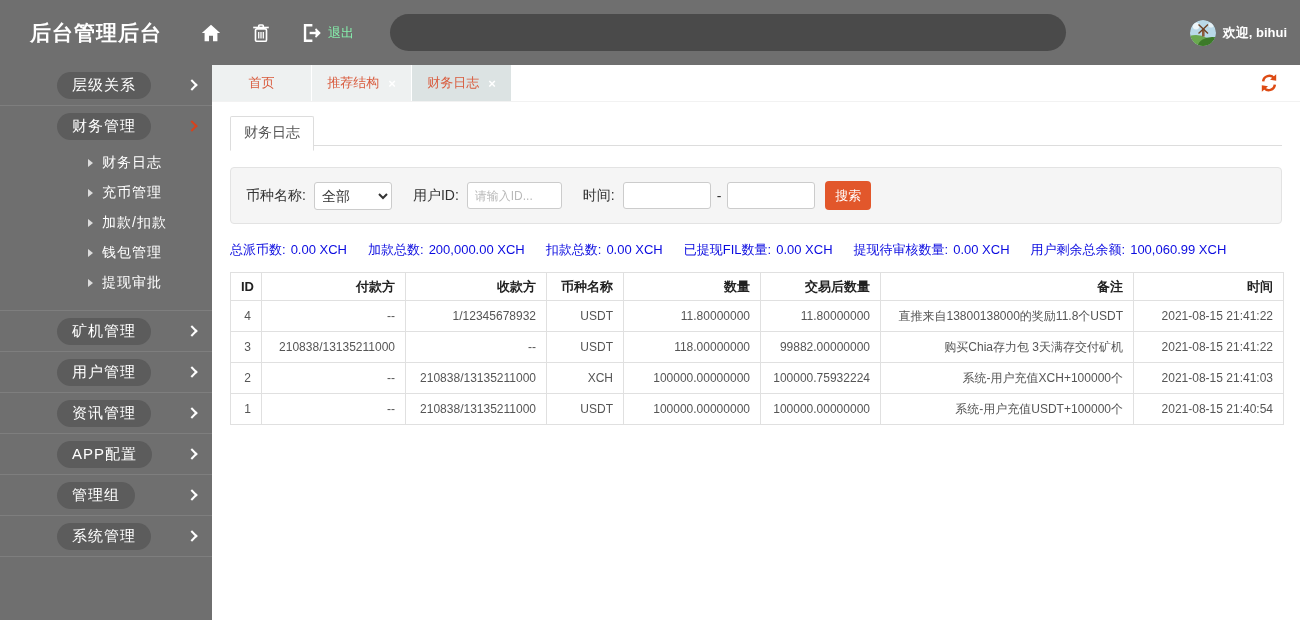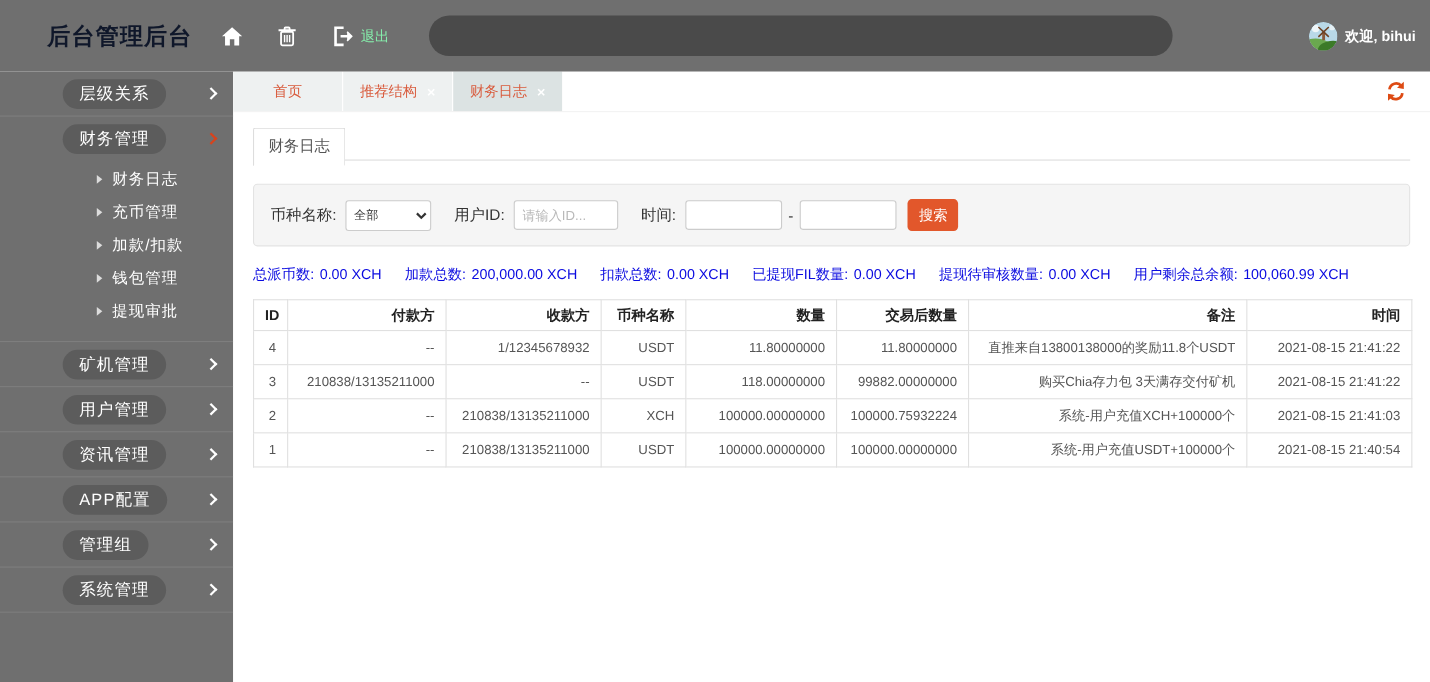--- a/index.html
+++ b/index.html
@@ -1,21 +1,21 @@
 <!DOCTYPE html>
 <html><head>
 <meta charset="utf-8">
 <style>
   * { box-sizing: border-box; margin: 0; padding: 0; }
   html,body { width:1300px; height:620px; overflow:hidden; }
   body { font-family:"Liberation Sans","DejaVu Sans",sans-serif; background:#fff; position:relative; }
 
   
   .topbar { position:absolute; top:0; left:0; width:1300px; height:65px; background:#6f6f6f; display:flex; align-items:center; z-index:5; }
-  .brand { color:#0f172a; font-size:21px; font-weight:bold; letter-spacing:1px; margin-left:30px; width:158px; white-space:nowrap;text-align:center; }
+  .brand { color:#ffffff; font-size:21px; font-weight:bold; letter-spacing:1px; margin-left:30px; width:158px; white-space:nowrap; }
   .top-icons { display:flex; align-items:center; gap:28px; margin-left:12px; }
   .tb-icon { width:22px; height:22px; display:inline-flex; cursor:pointer; }
   .logout { display:flex; align-items:center; gap:6px; color:#86efac; font-size:13px; cursor:pointer; white-space:nowrap; }
   .topbar-search { width:676px; height:37px; background:#4a4a4a; border:none; outline:none; border-radius:19px; margin-left:36px; color:#ddd; padding:0 16px; font-size:13px; }
   .user { margin-left:auto; margin-right:13px; display:flex; align-items:center; gap:7px; color:#fff; font-size:13px; font-weight:bold; white-space:nowrap; }
   .avatar { width:26px; height:26px; border-radius:50%; overflow:hidden; flex:0 0 26px; }
 
   
   .sidebar { position:absolute; top:65px; left:0; width:212px; height:555px; background:#6f6f6f; }
   .side-block { border-bottom:1px solid #7e7e7e;padding-left:41px; }
@@ -34,21 +34,21 @@
   .tab.active { background:#dce3e3; }
   .tab-x { color:#fff; font-size:13px; font-weight:bold; line-height:1; cursor:pointer; }
   .refresh { position:absolute; right:21px; top:8px; width:20px; height:20px; cursor:pointer; }
 
   .content { padding:0 18px; }
   .inner-tabs { border-bottom:1px solid #ddd; margin-top:13px; height:31px; }
   .inner-tab { display:inline-block; border:1px solid #ddd; border-bottom:1px solid #fff; background:#fff; padding:7px 13px 8px; font-size:14px; color:#555; position:relative; top:1px; border-radius:2px 2px 0 0; margin-left:0; }
 
   .filterbar { margin-top:21px; background:#f5f5f5; border:1px solid #e3e3e3; border-radius:4px; height:57px; display:flex; align-items:center; padding:0 15px; font-size:14px; color:#333; }
   .f-label { margin-right:8px; white-space:nowrap; }
-  .f-select { width:78px; height:28px; border:1px solid #ccc; border-radius:3px; background:#fff; font-size:11px; color:#333; padding:0 3px; }
+  .f-select { width:78px; height:28px; border:1px solid #ccc; border-radius:3px; background:#fff; font-size:14px; color:#333; padding:0 3px; }
   .f-input { width:95px; height:27px; border:1px solid #ccc; border-radius:3px; padding:0 7px; font-size:12px; color:#333; background:#fff; outline:none; }
   .f-input::placeholder { color:#b9b9b9; }
   .f-time { width:88px; }
   .f-sp { width:21px; }
   .dash { margin:0 6px; color:#333; }
   .search-btn { width:46px; height:29px; background:#e2572b; color:#fff; border:none; border-radius:4px; font-size:13px; margin-left:10px; cursor:pointer; }
 
   .summary { margin-top:17px; font-size:13px; color:#0b0be0; display:flex; white-space:nowrap; }
   .sum-item { margin-right:21px; }
   .sum-label { margin-right:5px; }

